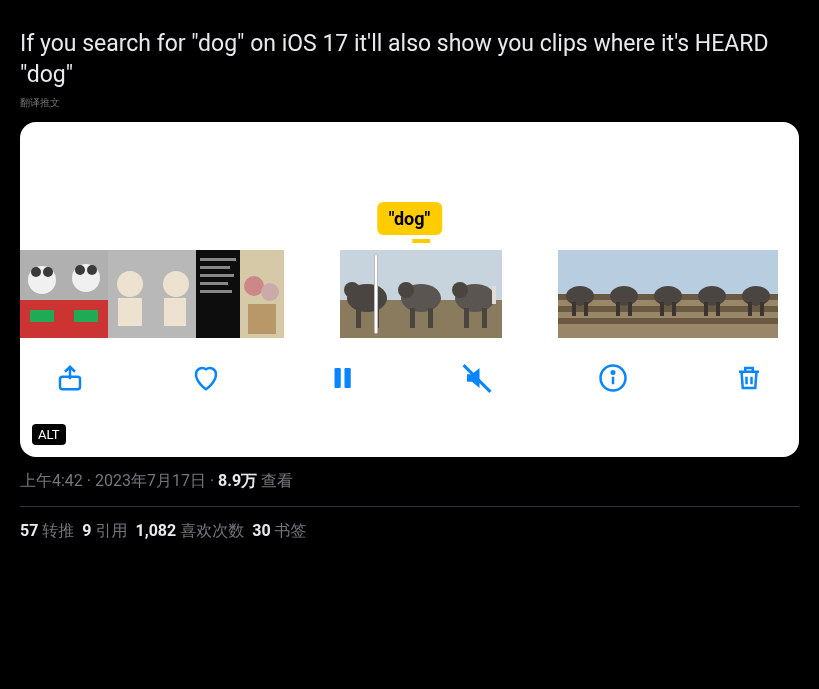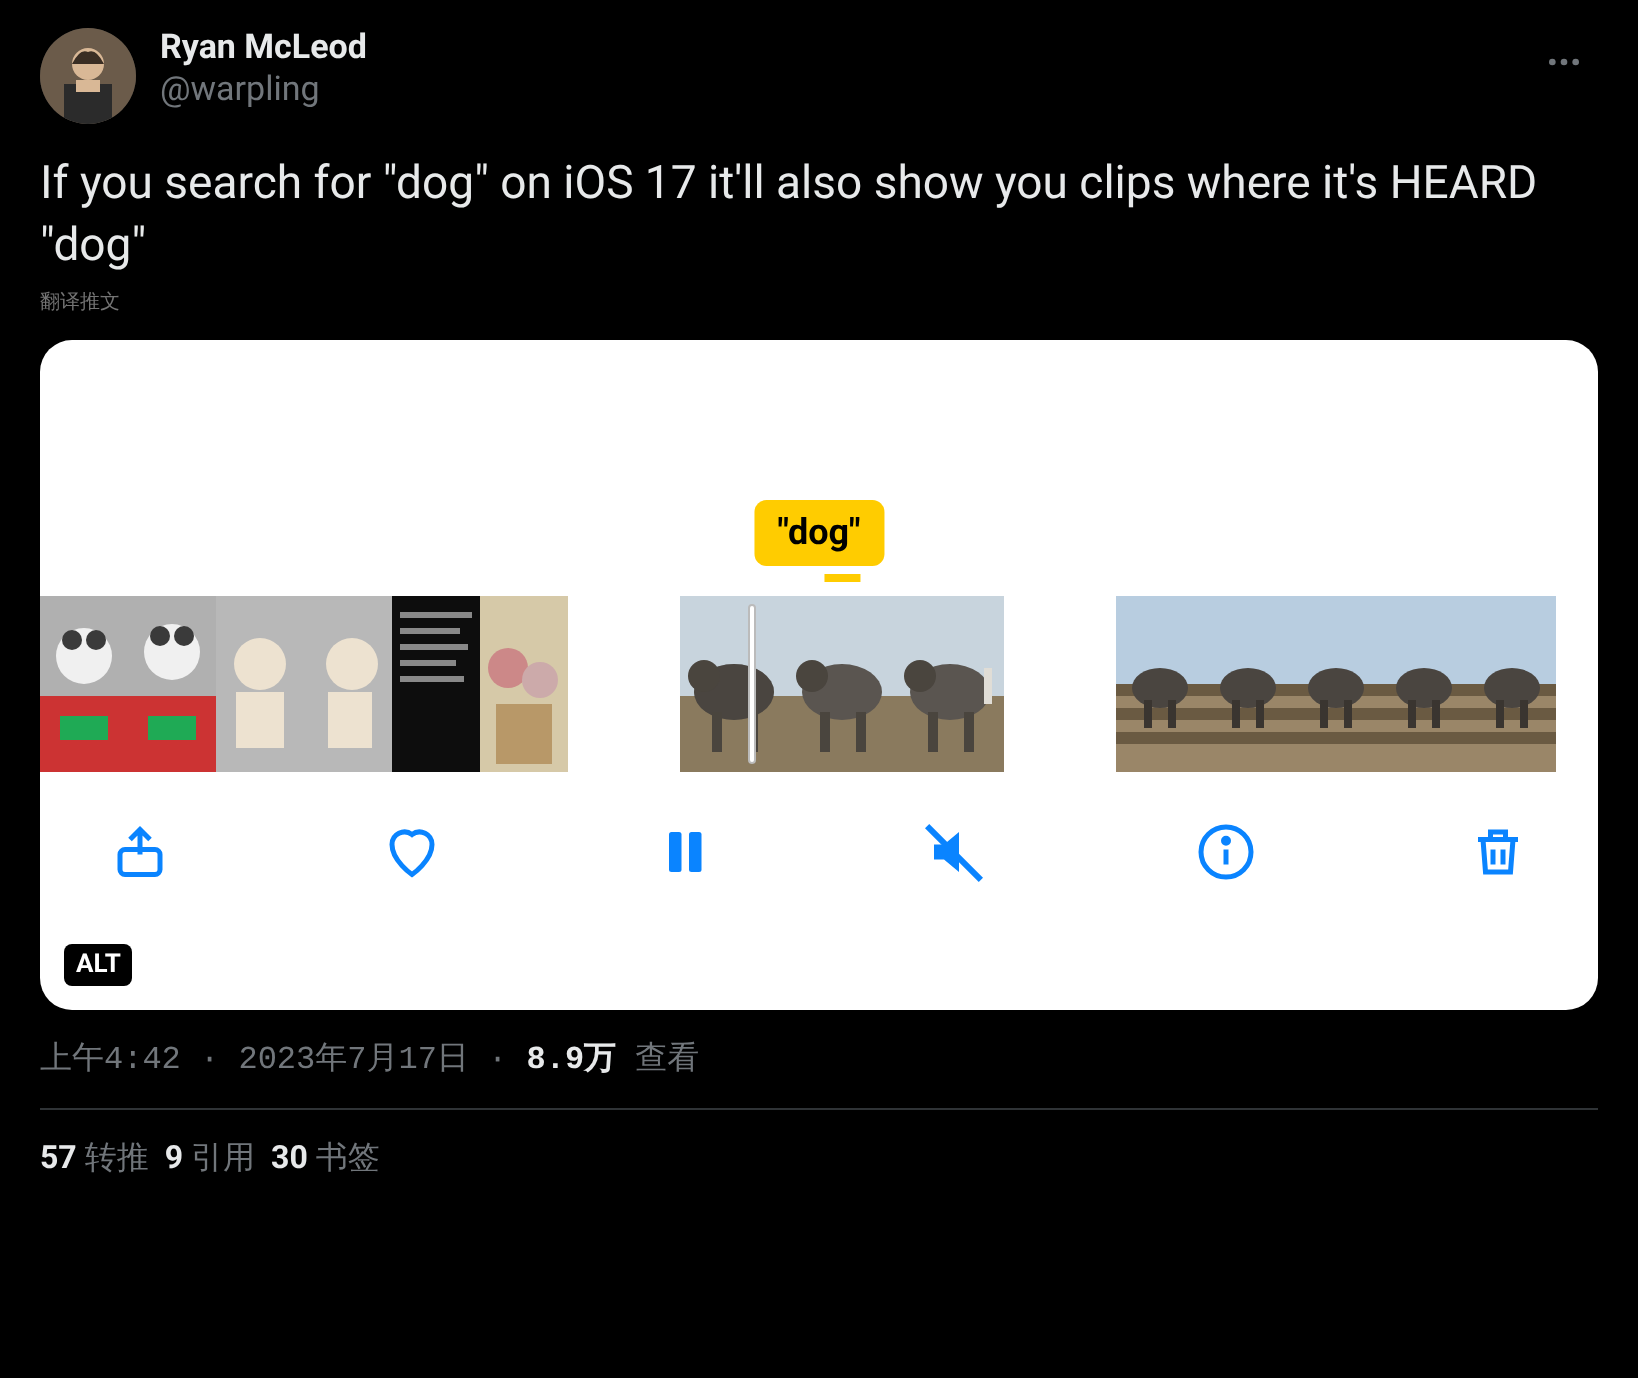--- a/index.html
+++ b/index.html
@@ -147,30 +147,29 @@
     background: #0a84ff;
     transform: rotate(45deg);
   }
   .alt-badge {
     position: absolute;
     left: 12px;
     bottom: 12px;
     background: #000;
     color: #fff;
     font-size: 13px;
-    font-weight: 700;
+    font-weight: 400;
     padding: 3px 6px;
     border-radius: 4px;
     cursor: pointer;
   }
   .metadata {
     color: #71767b;
     font-size: 16px;
     margin-top: 14px;
-    font-family: Liberation Mono, monospace;
   }
   .metadata .views-count {
     color: #e7e9ea;
     font-weight: 700;
   }
   .divider {
     height: 1px;
     background: #2f3336;
     margin-top: 14px;
   }
@@ -185,42 +184,20 @@
     color: #e7e9ea;
     font-weight: 700;
     margin-right: 4px;
   }
   .stat-item { cursor: pointer; }
 </style>
 </head>
 <body>
 
 <div class="tweet">
-  <div class="header">
-    <div class="avatar">
-      <svg viewBox="0 0 48 48">
-        <rect width="48" height="48" fill="#6b5b4a"></rect>
-        <circle cx="24" cy="18" r="8" fill="#d9b896"></circle>
-        <path d="M16 18 Q20 10 24 12 Q28 10 32 18" fill="#3a2e24"></path>
-        <rect x="12" y="28" width="24" height="20" fill="#2b2b2b"></rect>
-        <rect x="18" y="26" width="12" height="6" fill="#d9b896"></rect>
-      </svg>
-    </div>
-    <div class="user-col">
-      <div class="display-name">Ryan McLeod</div>
-      <div class="handle">@warpling</div>
-    </div>
-    <div class="more-btn">
-      <svg viewBox="0 0 24 24" width="20" height="20" fill="currentColor">
-          <circle cx="5" cy="12" r="2"></circle>
-          <circle cx="12" cy="12" r="2"></circle>
-          <circle cx="19" cy="12" r="2"></circle>
-        </svg>
-    </div>
-  </div>
 
   <div class="tweet-body">If you search for "dog" on iOS 17 it'll also show you clips where it's HEARD "dog"</div>
   <a class="translate-link">翻译推文</a>
 
   <div class="media-card">
     <div class="media-top">
       <div class="dog-tag">"dog"</div>
     </div>
     <div class="playhead"></div>
     <div class="timeline">
@@ -395,15 +372,16 @@
 
   <div class="metadata">
     <span>上午4:42</span><span> · </span><span>2023年7月17日</span><span> · </span><span class="views-count">8.9万</span> <span>查看</span>
   </div>
 
   <div class="divider"></div>
 
   <div class="stats">
     <span class="stat-item"><span class="stat-count">57</span><span>转推</span></span>
     <span class="stat-item"><span class="stat-count">9</span><span>引用</span></span>
+    <span class="stat-item"><span class="stat-count">1,082</span><span>喜欢次数</span></span>
     <span class="stat-item"><span class="stat-count">30</span><span>书签</span></span>
   </div>
 </div>
 
 </body></html>

